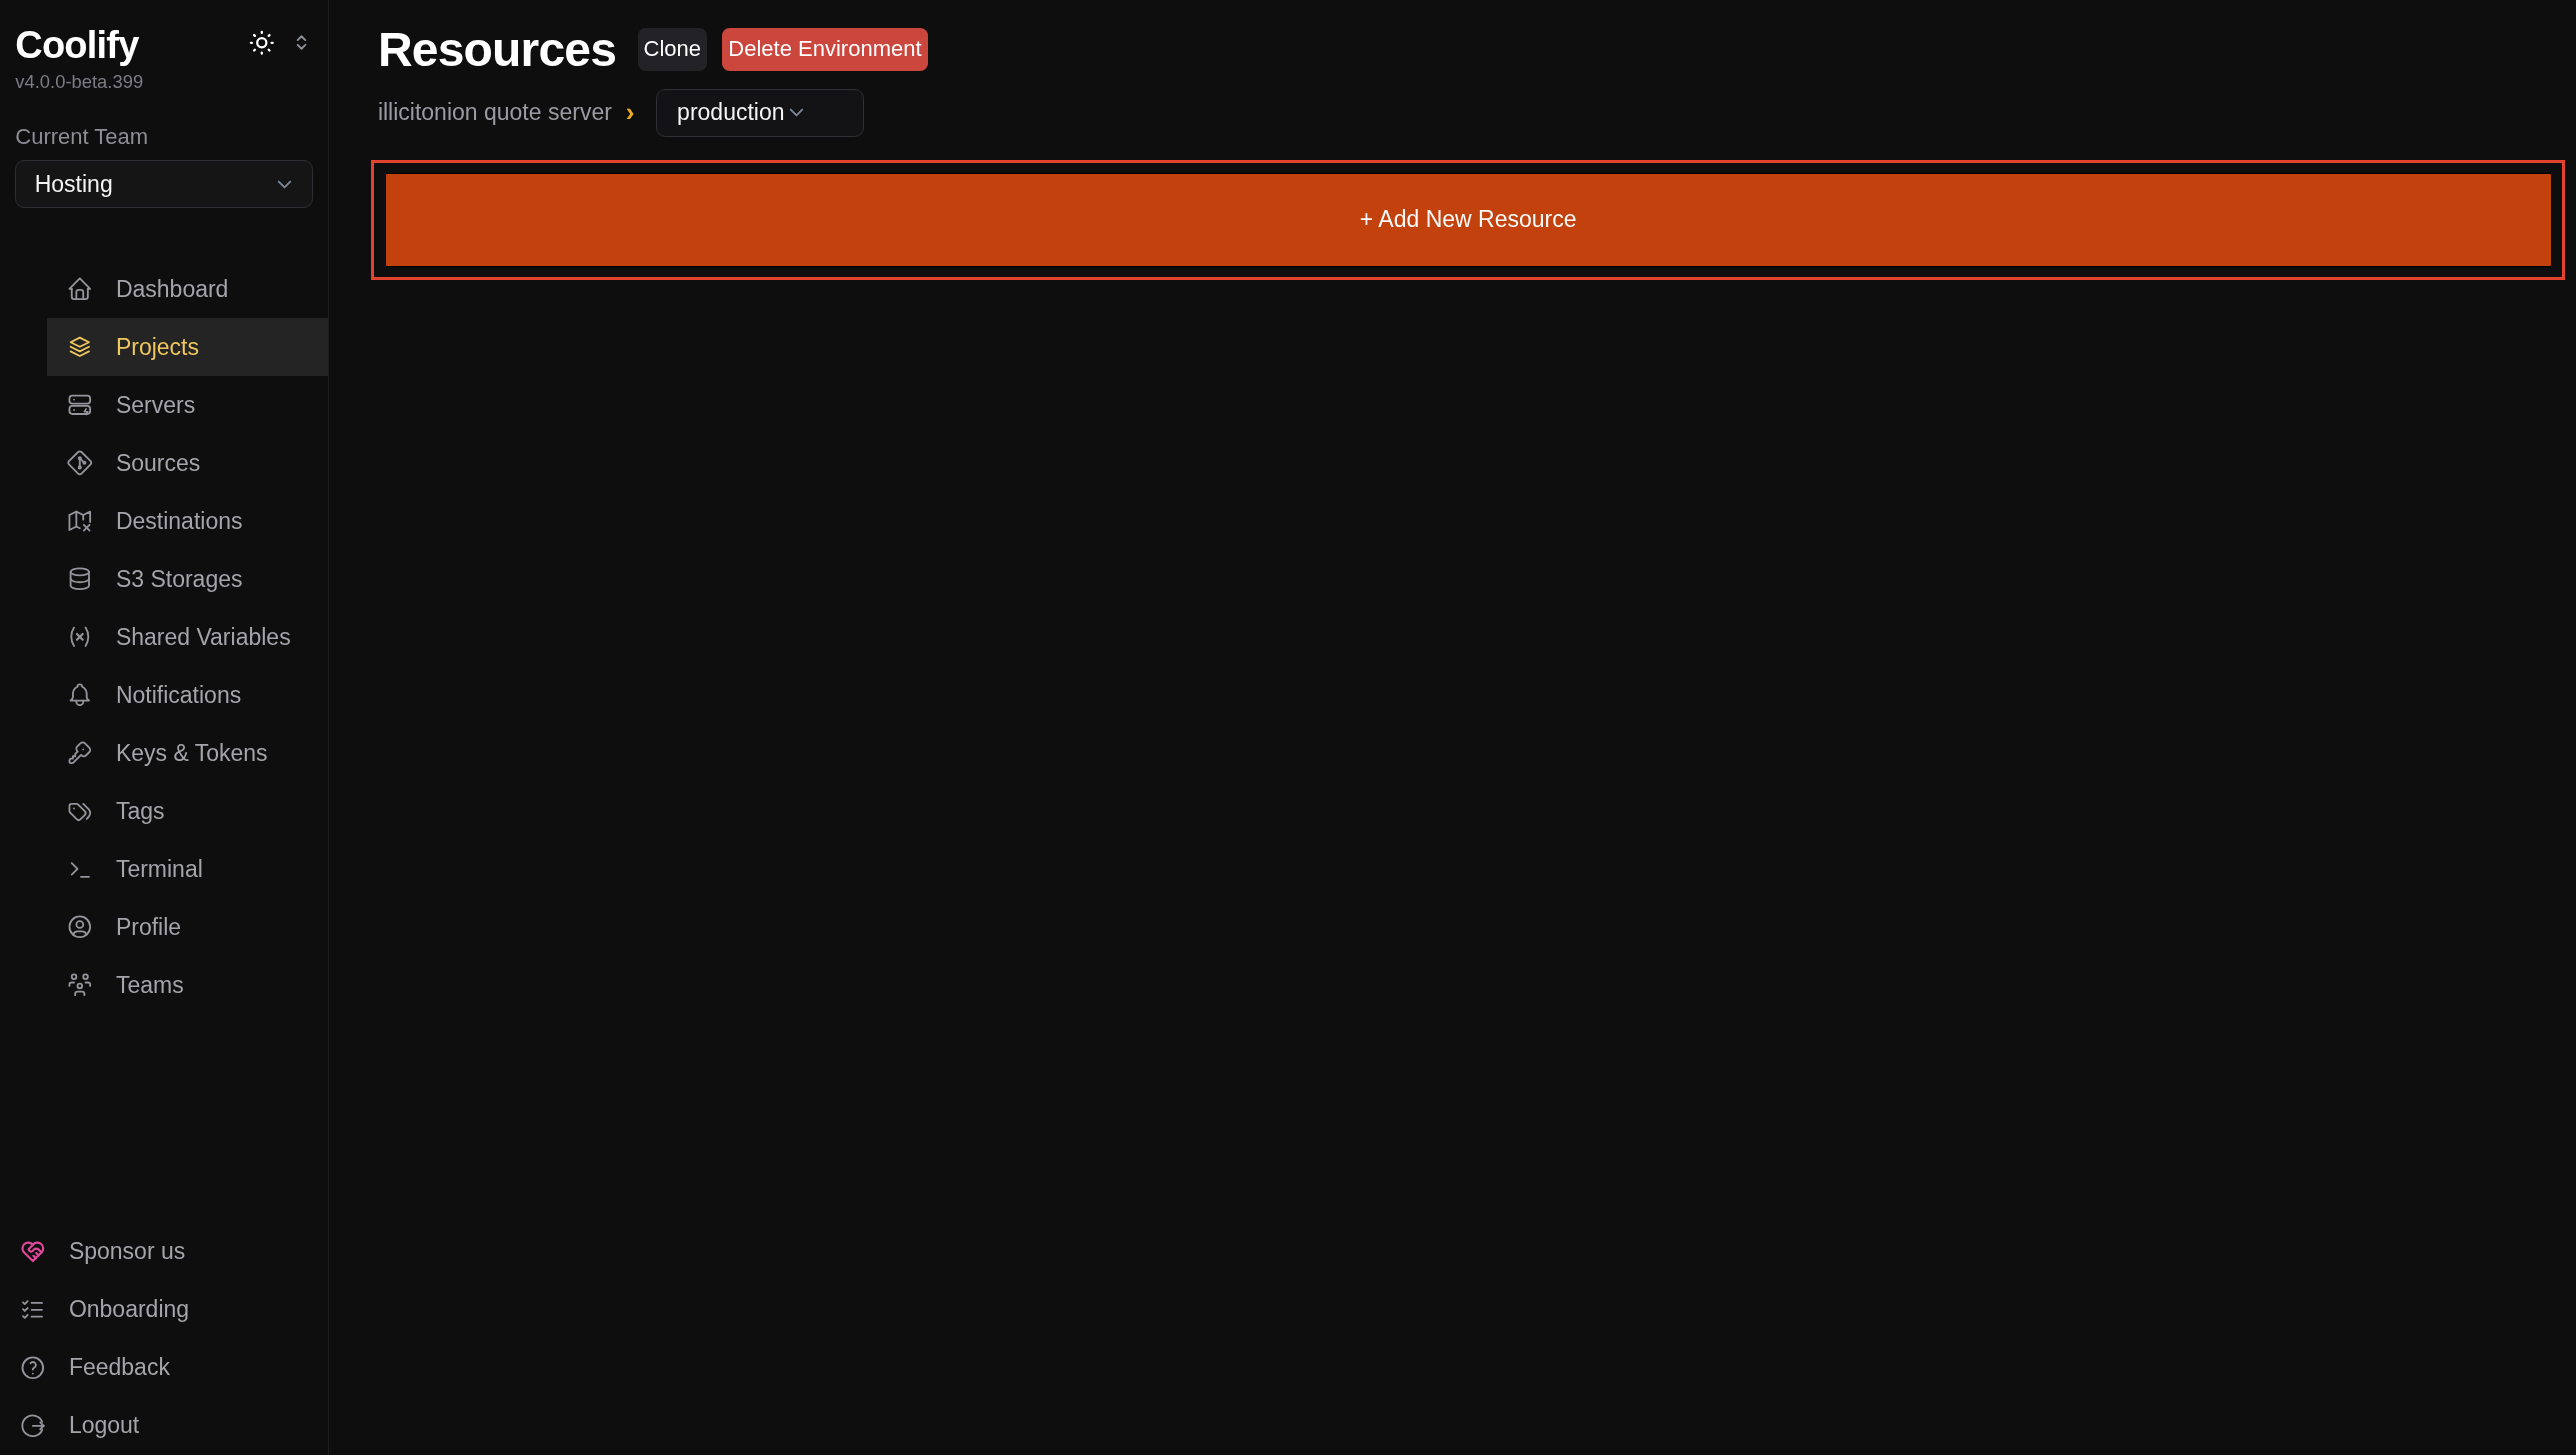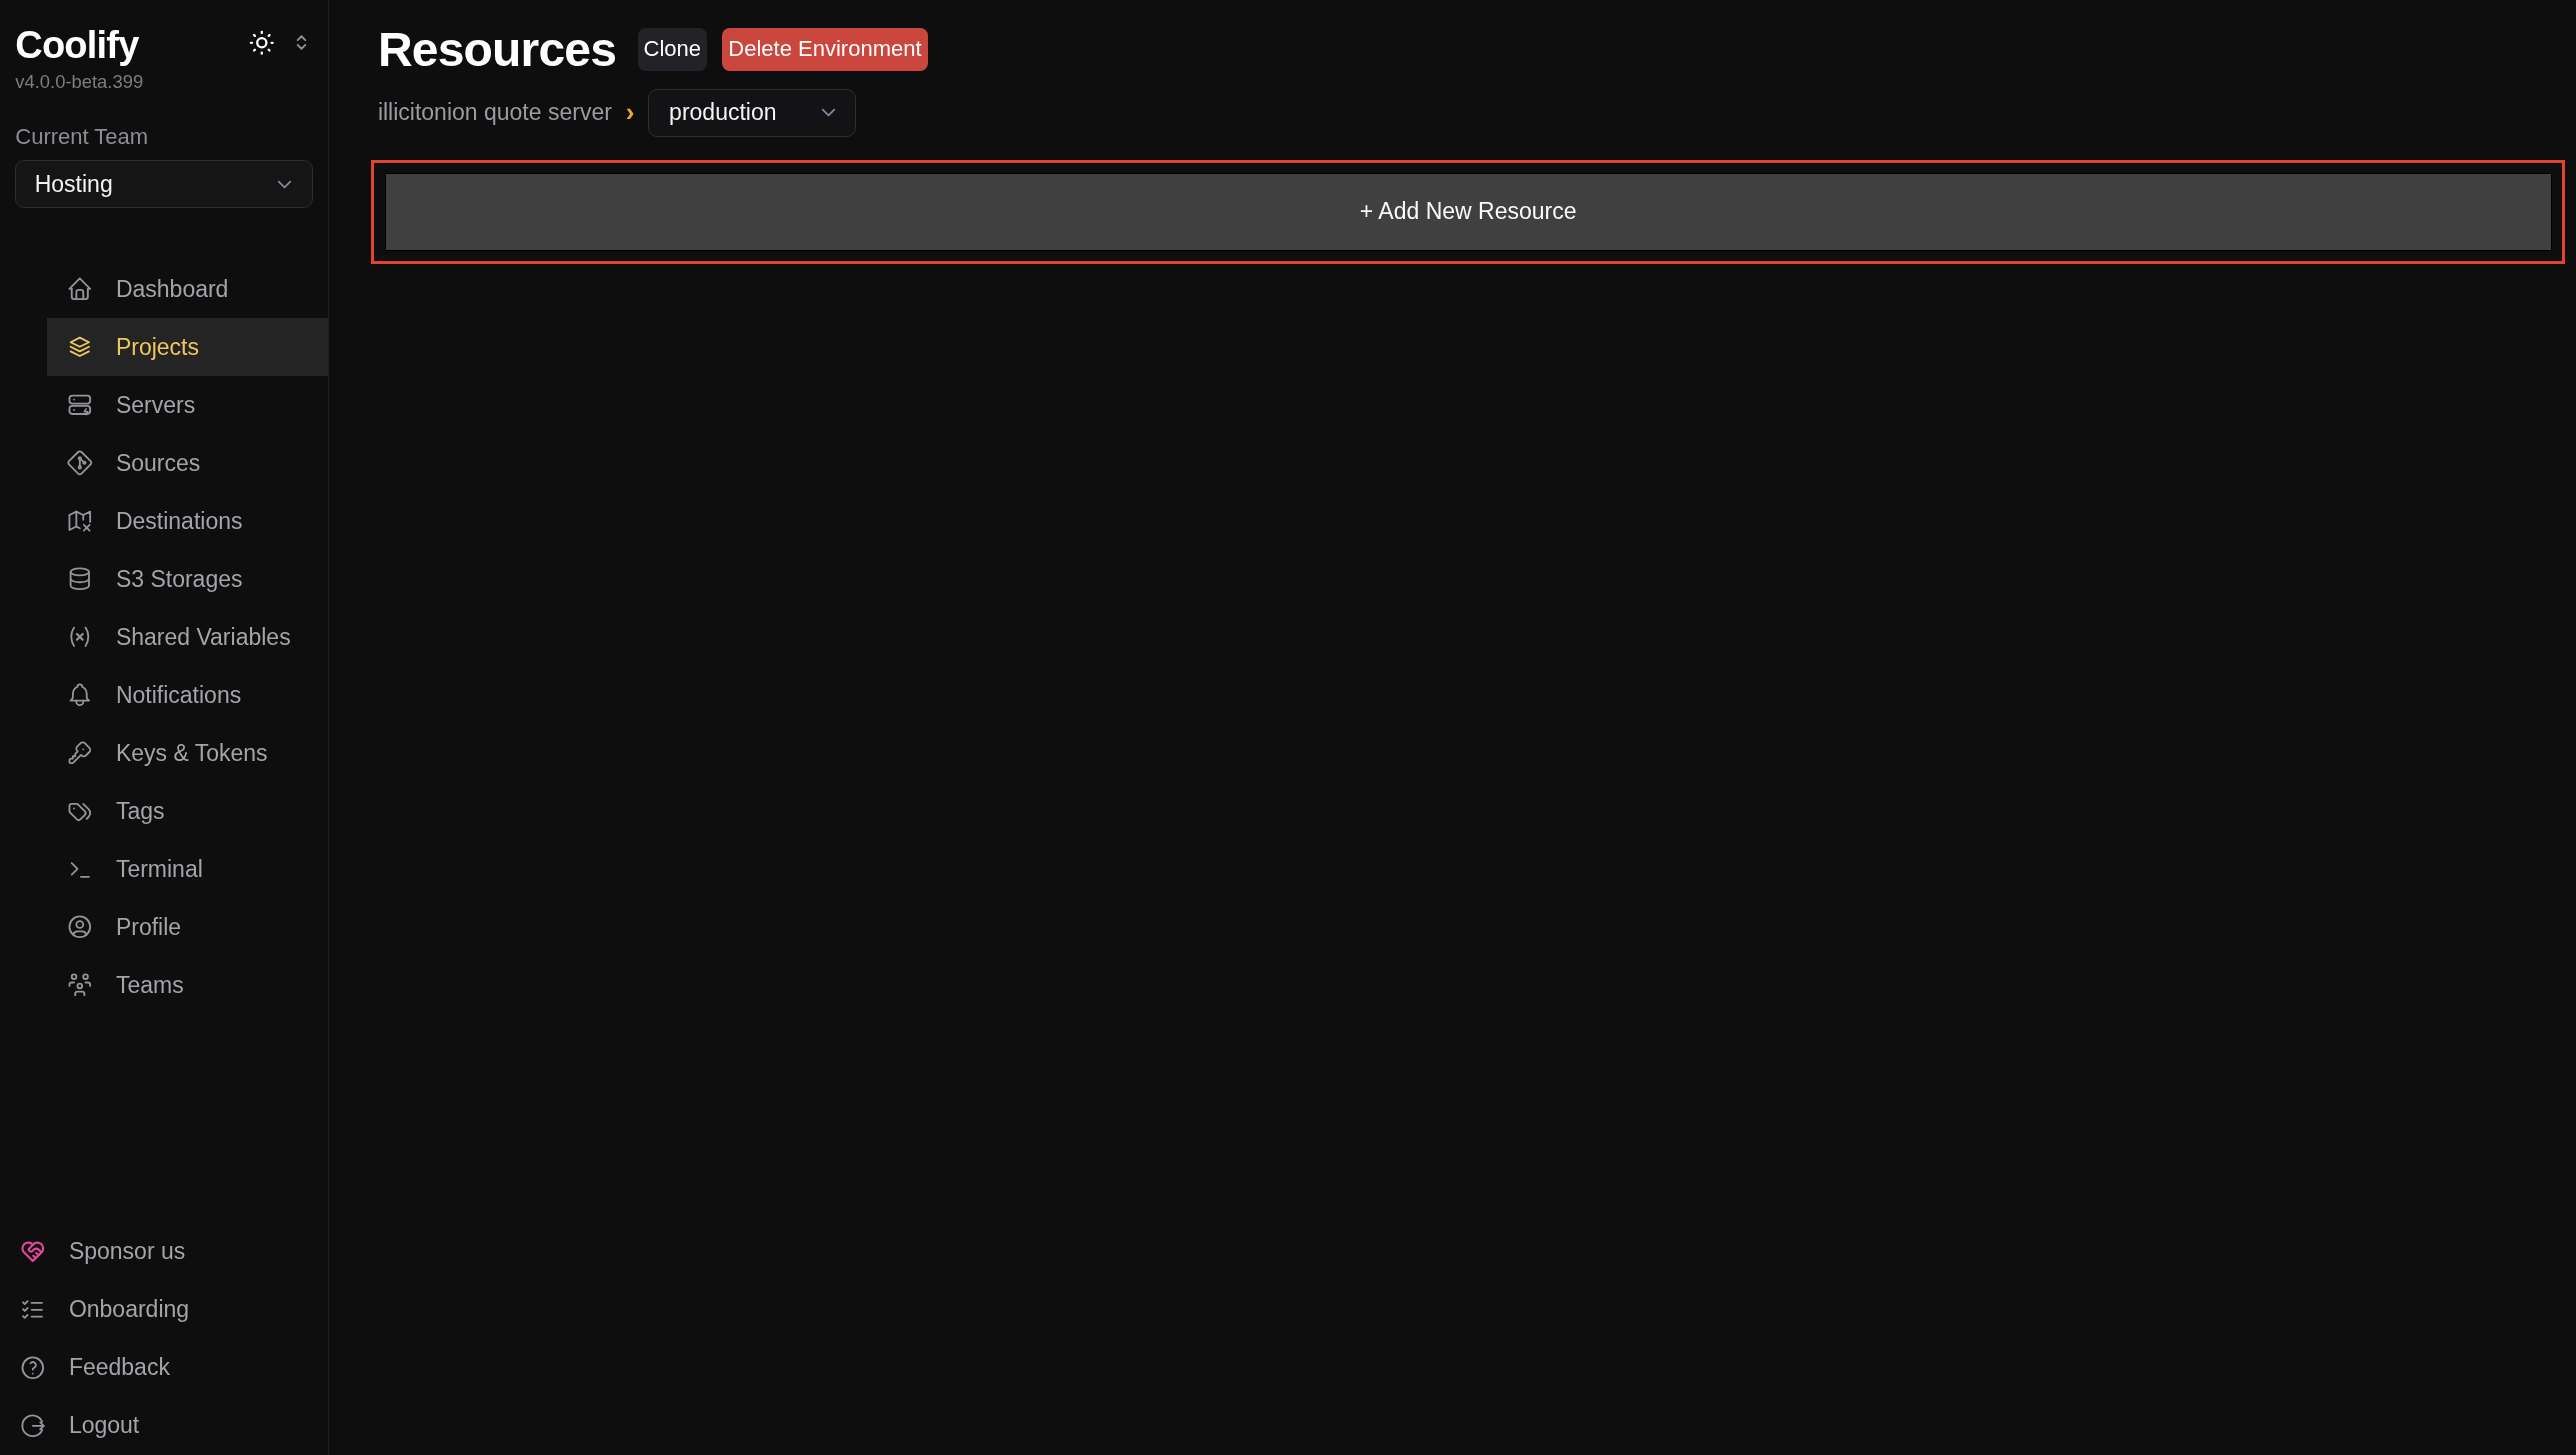--- a/index.html
+++ b/index.html
@@ -62,33 +62,33 @@
   }
   .btn-dark { background:#232327; }
   .btn-danger { background:#cb463c; }
 
   .breadcrumb { display:flex; align-items:center; margin-top:12.3px; padding-left:6.9px; gap:13.8px; height:48px; }
   .crumb { font-size:23px; color:#9b9ba3; cursor:pointer; }
   .crumb-sep { font-size:26px; font-weight:700; color:#eaa827; line-height:23px; }
   .env-select {
     width:208px; height:48px;
     background:#131315; border:1.5px solid #2f2f35; border-radius:9.2px;
-    display:flex; align-items:center; justify-content:space-between;
-    padding:0 15.3px 0 20px; cursor:pointer;
+    display:flex; align-items:center; 
+    padding:0 15.3px 0 20px; cursor:pointer;margin-left:8px;
   }
   .env-select .sel-value { font-size:23px; color:#f4f4f5; }
 
   .annotation {
     margin-top:23px;
     border:3.8px solid #e2432f;
     padding:10px 10.7px;
   }
   .add-box {
-    height:78px; width:100%;
-    background:#404040; border:1.5px solid #000000;
+    height:94px; width:100%;
+    background:#c2410c; border:1.5px solid #000000;
     display:flex; align-items:center; justify-content:center;
     font-size:23px; color:#fafafa; cursor:pointer;
   }
 </style>
 </head>
 <body>
 
 <div class="app">
 
   <aside class="sidebar">

